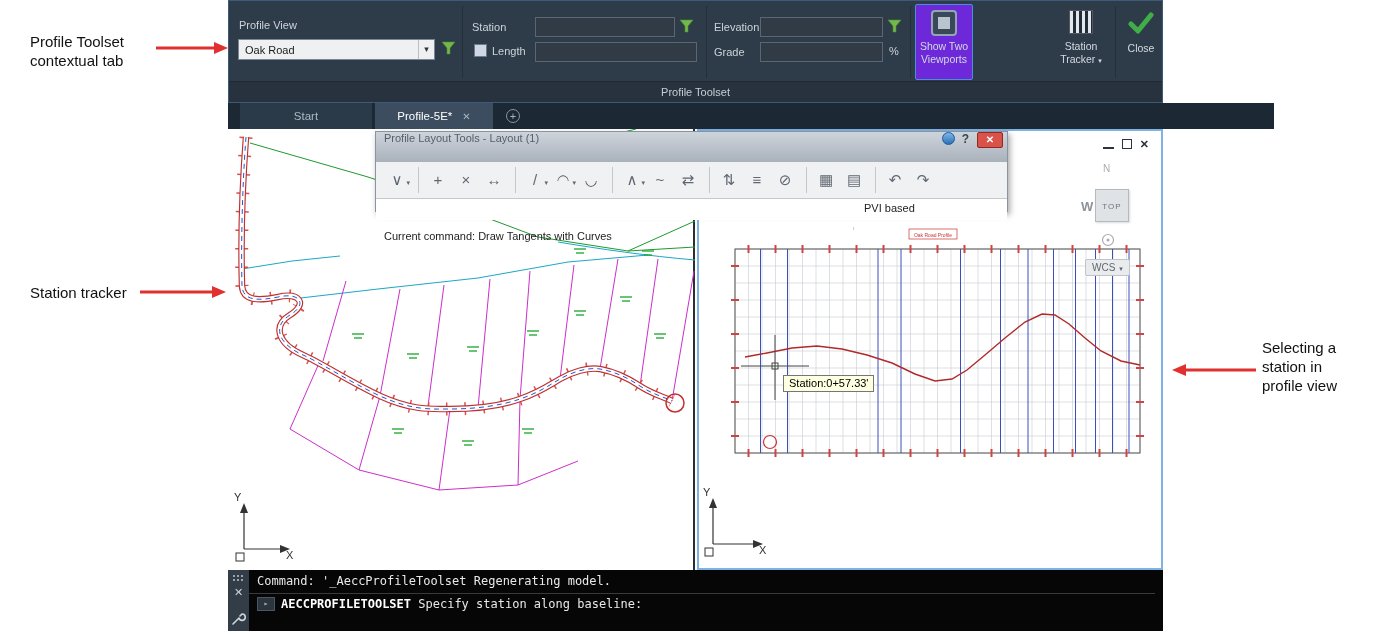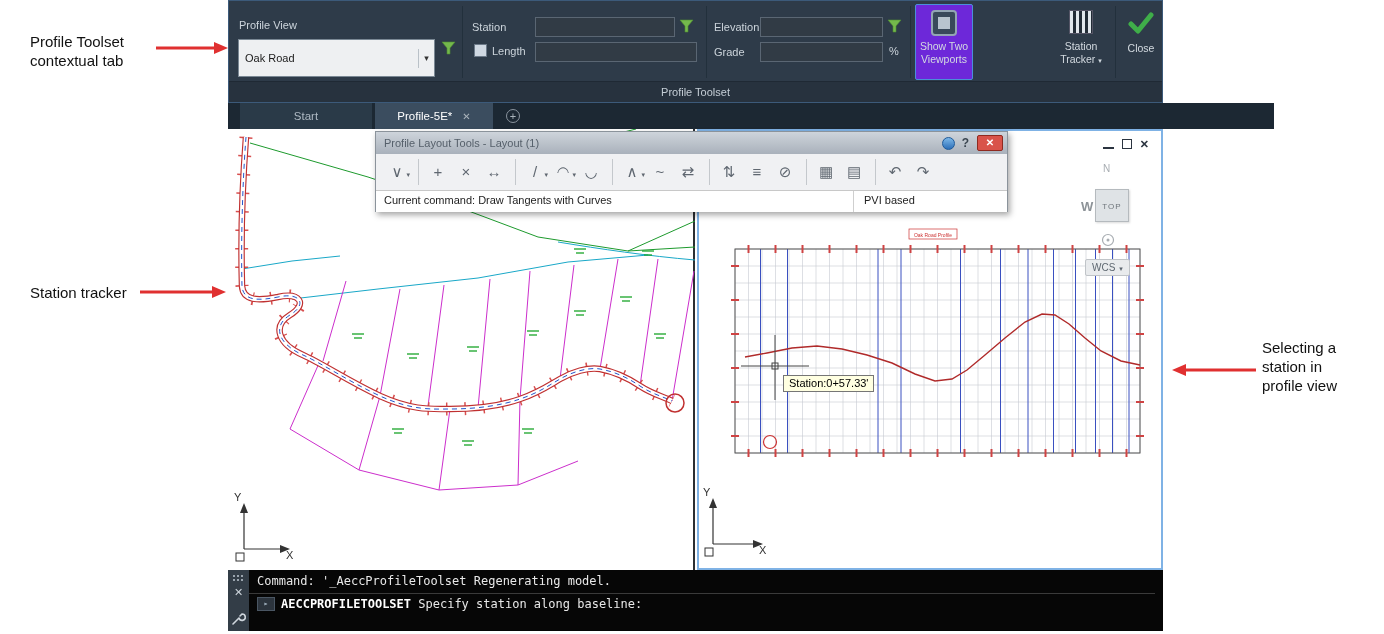--- a/index.html
+++ b/index.html
@@ -14,21 +14,21 @@
   
   .app { position:absolute; left:228px; top:0; width:935px; height:631px; background:#2e3b49; }
 
   
   .ribbon { position:absolute; left:0; top:0; width:935px; height:103px; background:#2e3b49; border:1px solid #3c5a7a; }
   .rb-label { position:absolute; font-size:11px; color:#ccd4db; }
   .rb-strip { position:absolute; left:0; bottom:0; width:100%; height:21px; background:#27323e; border-top:1px solid #1f2934; }
   .rb-strip span { display:block; text-align:center; font-size:11px; color:#c5ced6; line-height:20px; }
   .rb-sep { position:absolute; width:1px; height:72px; top:5px; background:#46566588; border-right:1px solid #22303c; }
   .rb-input { position:absolute; height:20px; background:#313b45; border:1px solid #5a6673; color:#dfe5ea; font-size:11px; padding:0 4px; }
-  .combo { position:absolute; height:38px; background:#eef0f2; border:1px solid #7a8894; display:flex; align-items:center; }
+  .combo { position:absolute; height:21px; background:#eef0f2; border:1px solid #7a8894; display:flex; align-items:center; }
   .combo .val { flex:1; font-size:11px; color:#1a1a1a; padding-left:6px; }
   .combo .arr { width:16px; text-align:center; font-size:9px; color:#333; border-left:1px solid #b9c1c8; line-height:19px; }
   .pick-icon { position:absolute; width:16px; height:16px; }
   .checkbox { position:absolute; width:13px; height:13px; background:#cfd8e2; border:1px solid #6b7988; }
   .big-btn { position:absolute; height:76px; top:3px; display:flex; flex-direction:column; align-items:center; padding-top:5px; border:1px solid transparent; border-radius:2px; cursor:default; }
   .big-btn .lbl { font-size:10.5px; color:#d3dae0; text-align:center; line-height:13px; margin-top:4px; }
   .big-btn.hl { border:1px solid #4a90d9; background:#6d28d9; }
   .icon-2vp { width:26px; height:26px; border:2px solid #93a5b3; border-radius:4px; background:#3a4document; background:#39495a; display:flex; align-items:center; justify-content:center; }
   .icon-2vp .inner { width:12px; height:12px; background:#b8c4ce; }
   .icon-vpconf { width:26px; height:22px; background:#f0f0f0; border:1px solid #c5c5c5; position:relative; }
@@ -43,31 +43,31 @@
   .tab .x { margin-left:10px; color:#aab4bc; font-size:10px; cursor:pointer; }
   .tab-plus { position:absolute; top:6px; width:14px; height:14px; border:1px solid #8a949e; border-radius:50%; color:#aab4bc; font-size:11px; line-height:12px; text-align:center; }
 
   
   .canvas { position:absolute; left:0; top:129px; width:935px; height:441px; background:#fff; }
   .vp-left { position:absolute; left:0; top:0; width:467px; height:441px; background:#fff; border-right:2px solid #2b2f33; }
   .vp-right { position:absolute; left:469px; top:0; width:466px; height:441px; background:#fff; box-shadow:inset 0 0 0 2px #7fb2e5; }
 
   
   .palette { position:absolute; left:147px; top:2px; width:633px; height:81px; background:#f0f1f3; border:1px solid #8b939b; box-shadow:2px 3px 6px rgba(0,0,0,.35); }
-  .pal-title { height:22px; background:linear-gradient(#ced4db,#a9b1bb); display:flex; align-items:center; padding:0 4px 0 8px; }
+  .pal-title { height:30px; background:linear-gradient(#ced4db,#a9b1bb); display:flex; padding:0 4px 0 8px; }
   .pal-title .t { flex:1; font-size:11px; color:#555f6a; }
   .pal-circle { width:13px; height:13px; border-radius:50%; background:linear-gradient(#7db8e8,#2d6fb8); border:1px solid #1d5a9a; margin-right:7px; }
   .pal-help { font-size:12px; font-weight:bold; color:#3a4550; margin-right:8px; }
   .pal-close { width:26px; height:16px; background:#d9534a; border:1px solid #8f2a20; border-radius:2px; color:#fff; font-size:10px; font-weight:bold; text-align:center; line-height:14px; }
   .pal-toolbar { height:37px; background:#f0f1f3; border-bottom:1px solid #c8c8c8; display:flex; align-items:center; padding-left:8px; }
   .tool { width:26px; height:26px; color:#5f6770; font-size:15px; text-align:center; line-height:25px; position:relative; margin-right:2px; }
   .tool .fly { position:absolute; right:0px; bottom:-2px; font-size:7px; color:#5f6770; }
   .tsep { width:1px; height:26px; background:#c4c8cc; margin:0 6px; }
   .pal-status { height:21px; background:#fff; display:flex; font-size:11px; color:#222; }
-  .pal-status .lft { width:478px; border-right:1px solid #cfcfcf; padding:3px 0 0 8px; }
+  .pal-status .lft { width:478px; border-right:1px solid #cfcfcf; padding:3px 0 0 8px;margin-top:28px; }
   .pal-status .rgt { flex:1; padding:3px 0 0 10px; }
 
   
   .tooltip { position:absolute; background:#ffffe1; border:1px solid #767676; font-size:11px; color:#000; padding:1px 5px 2px 5px; white-space:nowrap; }
 
   
   .vc-n { position:absolute; font-size:10px; color:#a8adb2; }
   .vc-w { position:absolute; font-size:13px; font-weight:bold; color:#8d9398; }
   .vc-cube { position:absolute; width:34px; height:33px; background:#dfe3e6; border:1px solid #b5babe; box-shadow:1px 1px 2px rgba(0,0,0,.15); text-align:center; }
   .vc-cube span { font-size:8px; color:#6f767c; line-height:33px; letter-spacing:1px; }

